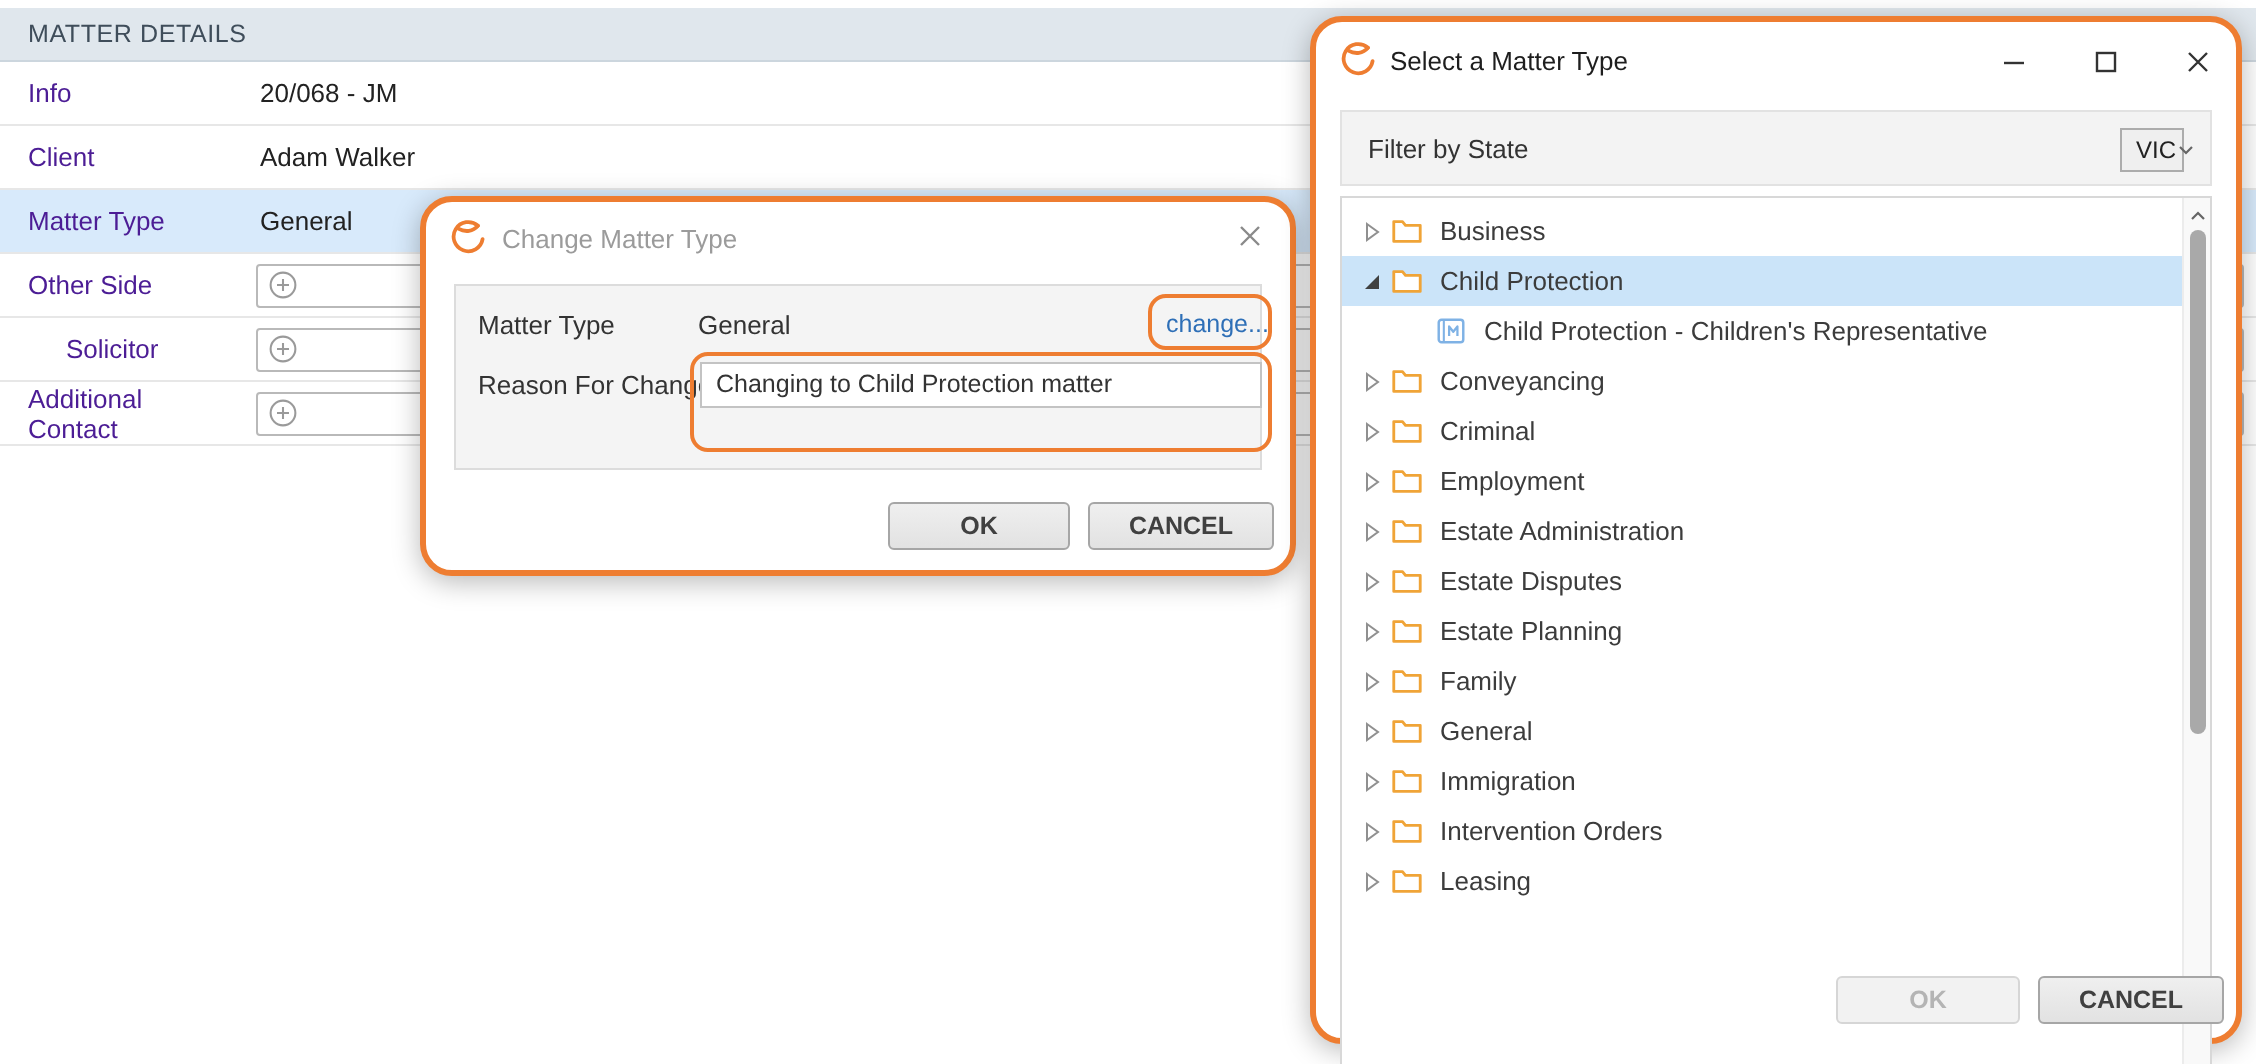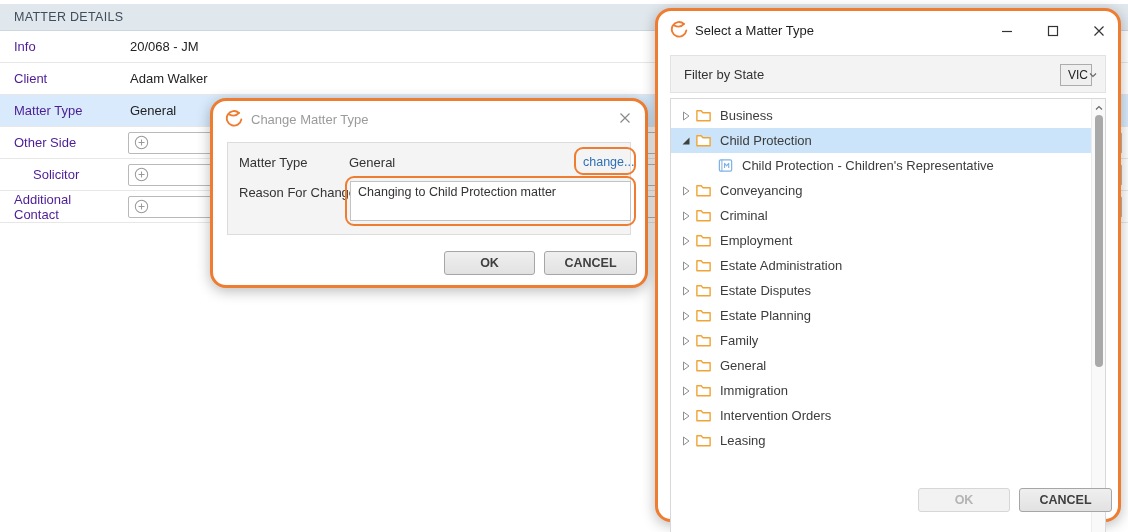--- a/index.html
+++ b/index.html
@@ -34,21 +34,21 @@
 
   
   #dlg-change { left:210px; top:98px; width:438px; height:190px; }
   #dlg-change .dlg-title { position:absolute; left:38px; top:11px; font-size:13px; color:#9b9b9b; }
   #dlg-change .dlg-close { position:absolute; right:13px; top:10px; color:#8a8a8a; cursor:default; }
   #chg-panel { position:absolute; left:14px; top:41px; width:404px; height:93px;
     background:#f4f4f4; border:1px solid #dcdcdc; }
   .chg-label { position:absolute; left:26px; font-size:13px; color:#333; }
   #chg-value { position:absolute; left:136px; top:54px; font-size:13px; color:#333; }
   #chg-link { position:absolute; left:370px; top:54px; font-size:12.5px; color:#2e6fb7; cursor:pointer; }
-  #chg-textarea { position:absolute; left:137px; top:80px; width:281px; height:40px;
+  #chg-textarea { position:absolute; left:137px; top:80px; width:281px; height:23px;
     border:1px solid #c3c3c3; background:#fff; font-family:inherit; font-size:12.5px;
     color:#333; padding:3px 7px; resize:none; outline:none; }
 
   
   #dlg-select { left:655px; top:8px; width:466px; height:514px; }
   #dlg-select .dlg-title { position:absolute; left:37px; top:12px; font-size:13px; color:#1e1e1e; }
   .win-ctl { position:absolute; top:14px; color:#333; cursor:default; }
   #sel-filter { position:absolute; left:12px; top:44px; width:436px; height:38px;
     background:#f3f3f3; border:1px solid #e2e2e2; }
   #sel-filter-label { position:absolute; left:13px; top:11px; font-size:13px; color:#333; }

